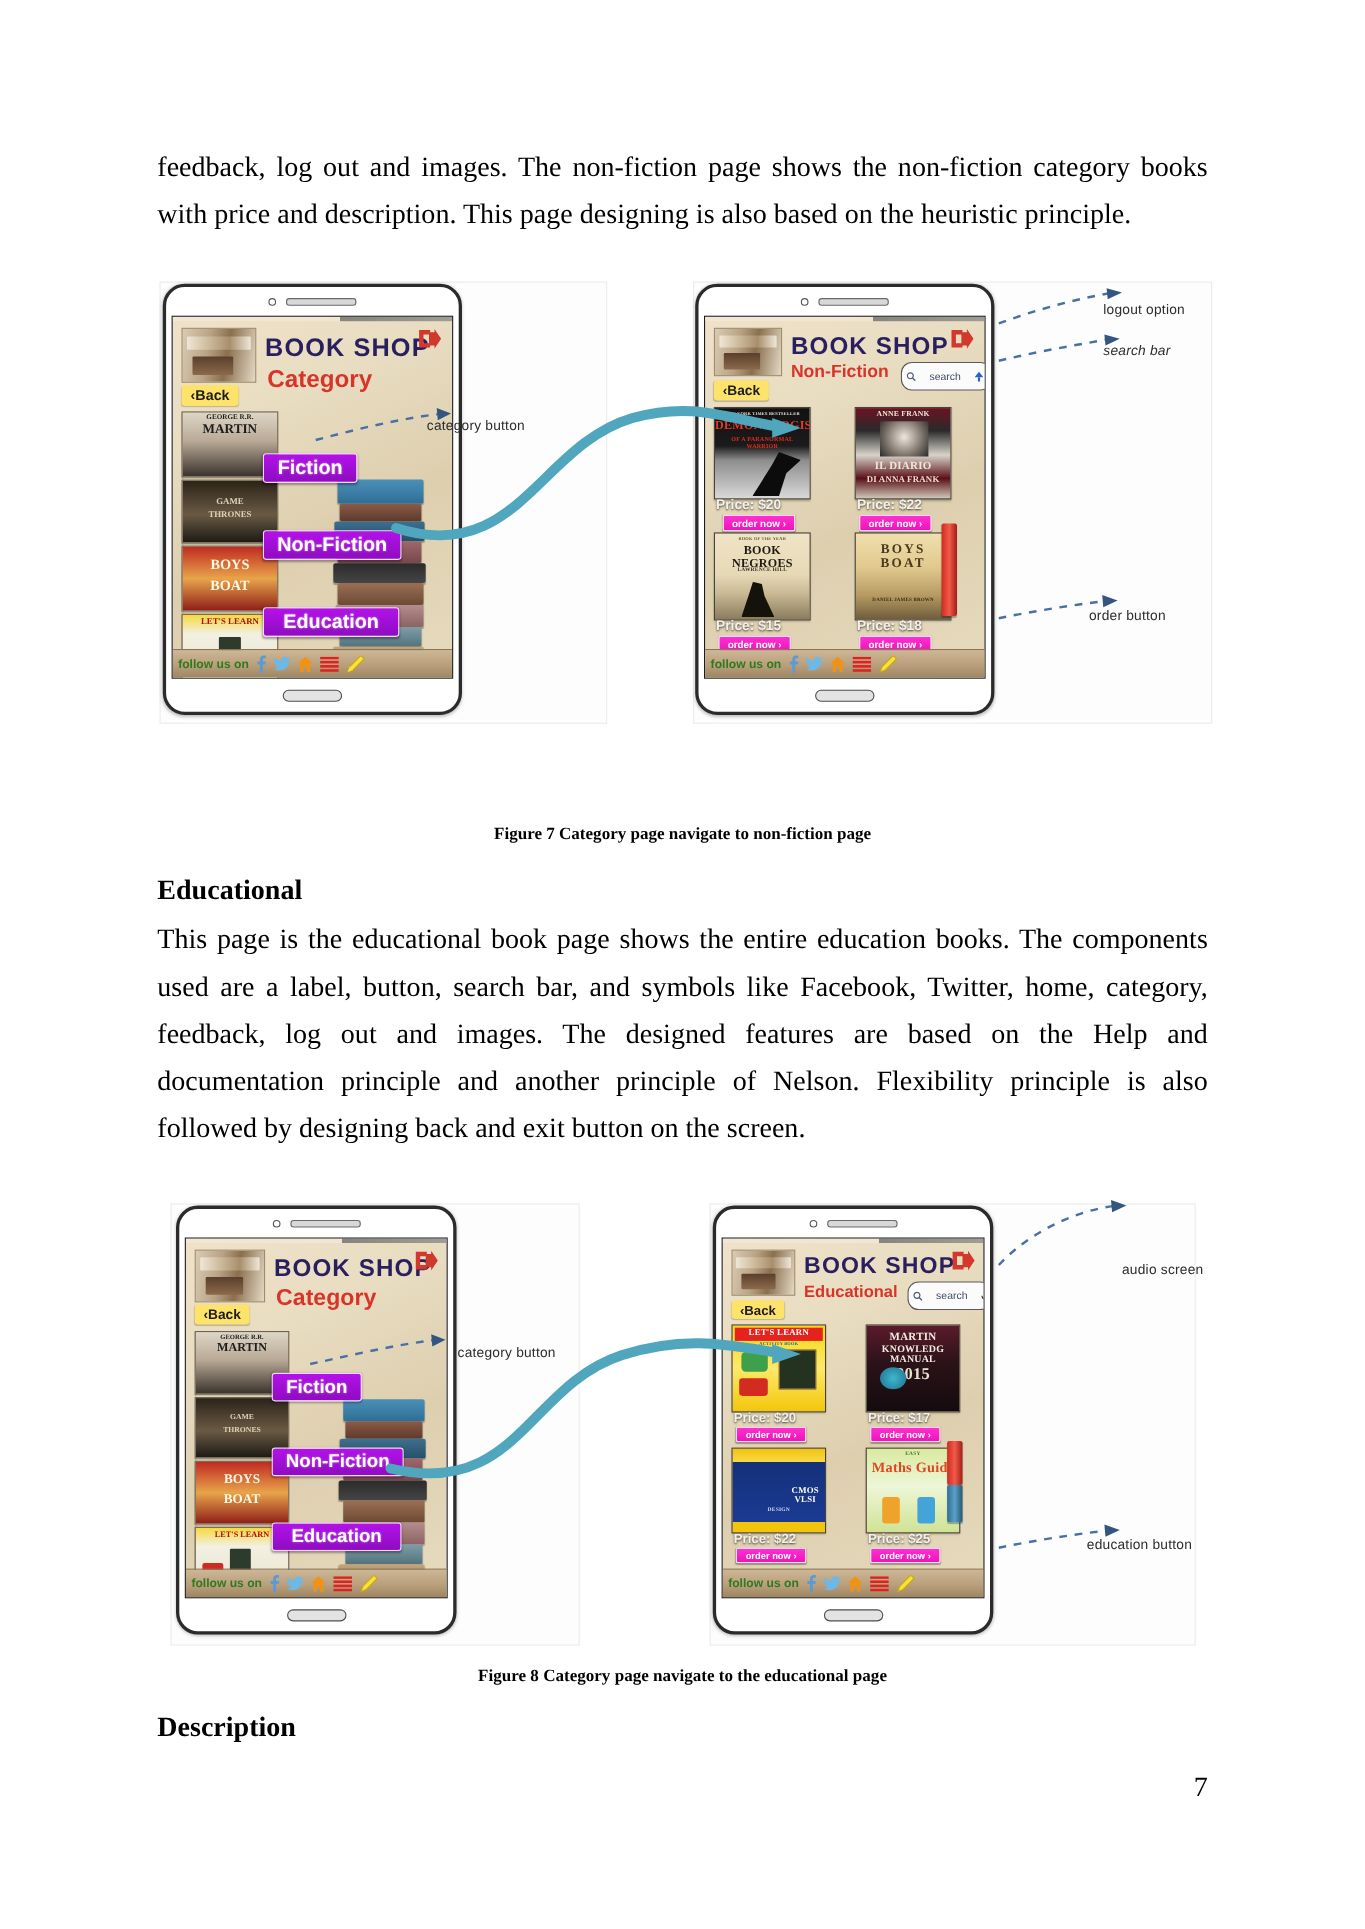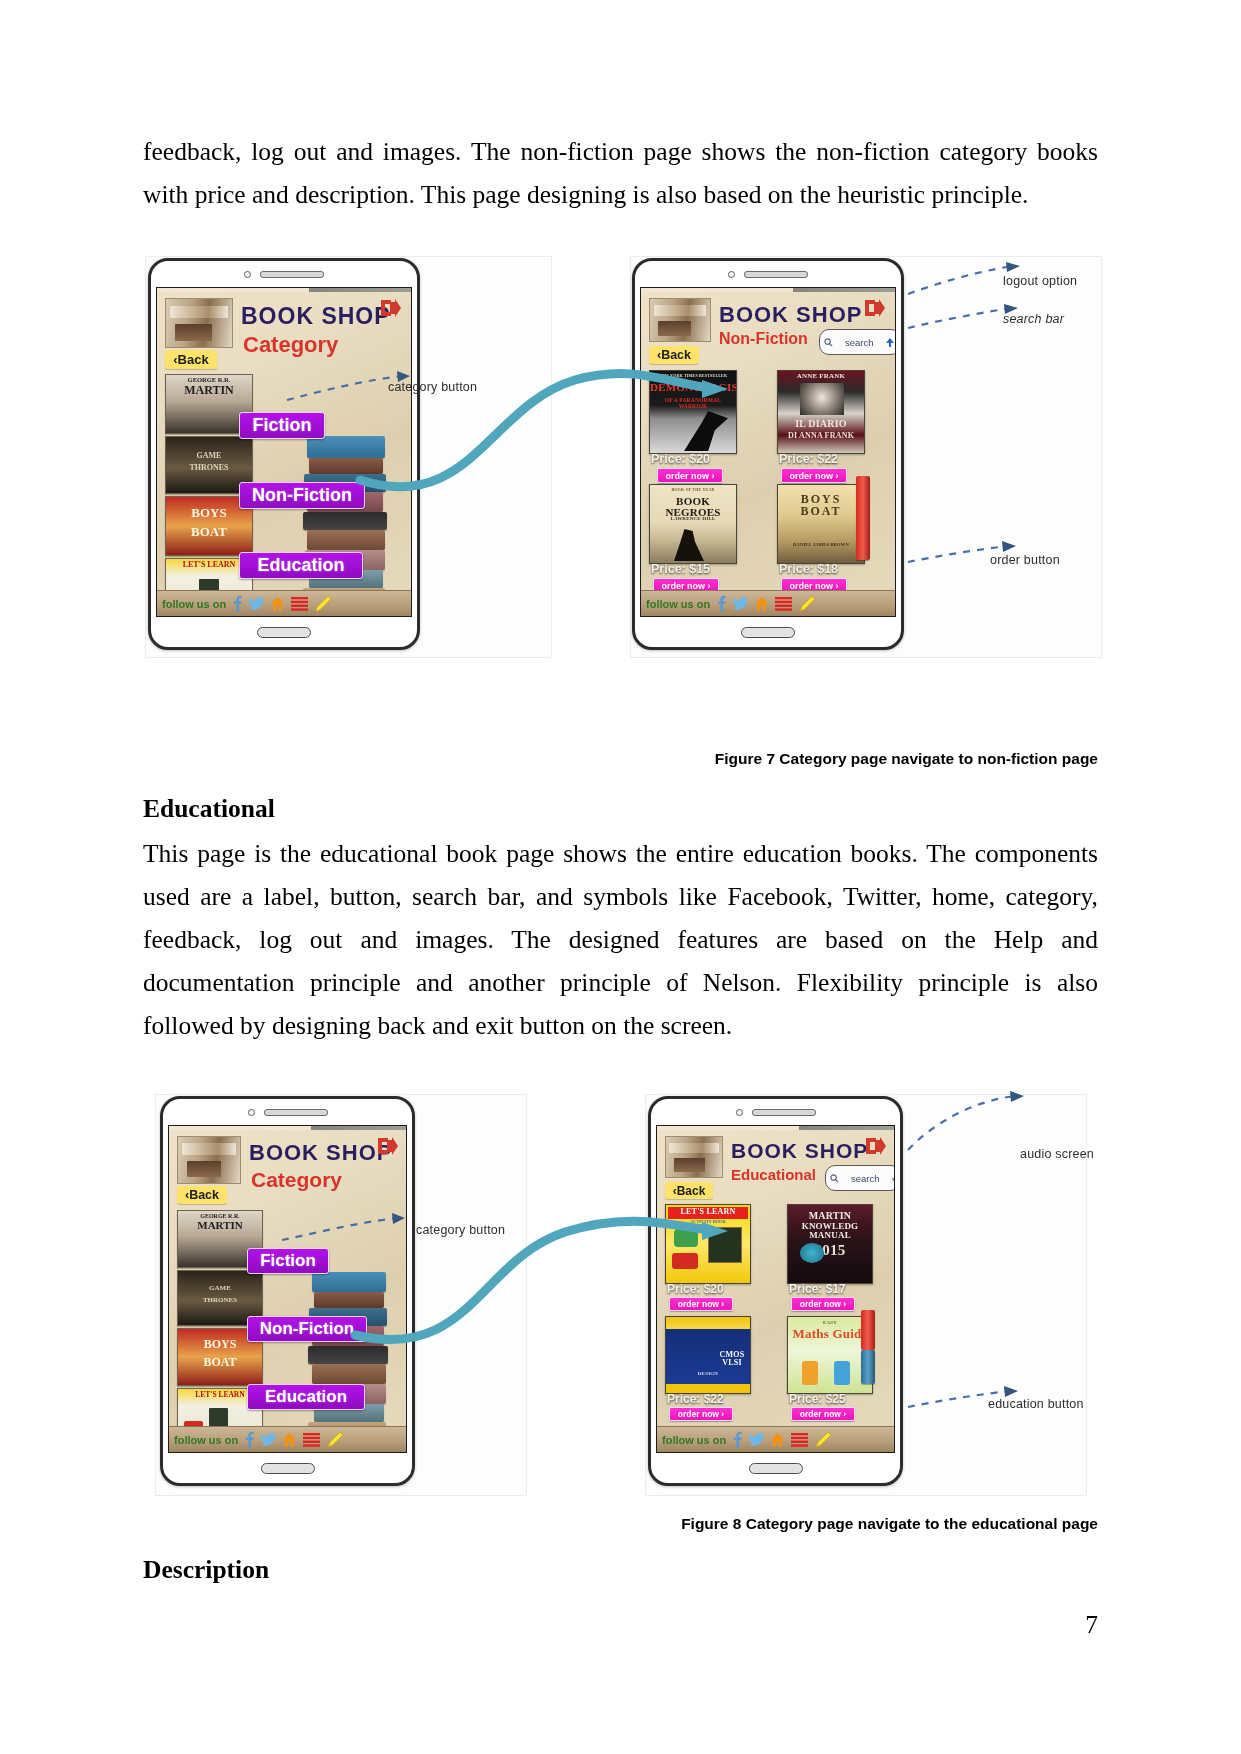--- a/index.html
+++ b/index.html
@@ -41,24 +41,24 @@
     margin: 0;
   }
   .heading {
     font-family: "Liberation Serif", serif;
     font-size: 25.5px;
     font-weight: bold;
     color: #000;
     margin: 0;
   }
   .caption {
-    font-family: Liberation Sans, sans-serif;
+    font-family: Liberation Serif, serif;
     font-size: 15.5px;
     font-weight: bold;
-    text-align: right;
+    text-align: center;
     color: #000;
     margin: 0;
   }
   .page-number {
     position: absolute;
     left: 143px;
     top: 1610px;
     width: 955px;
     text-align: right;
     font-family: "Liberation Serif", serif;

